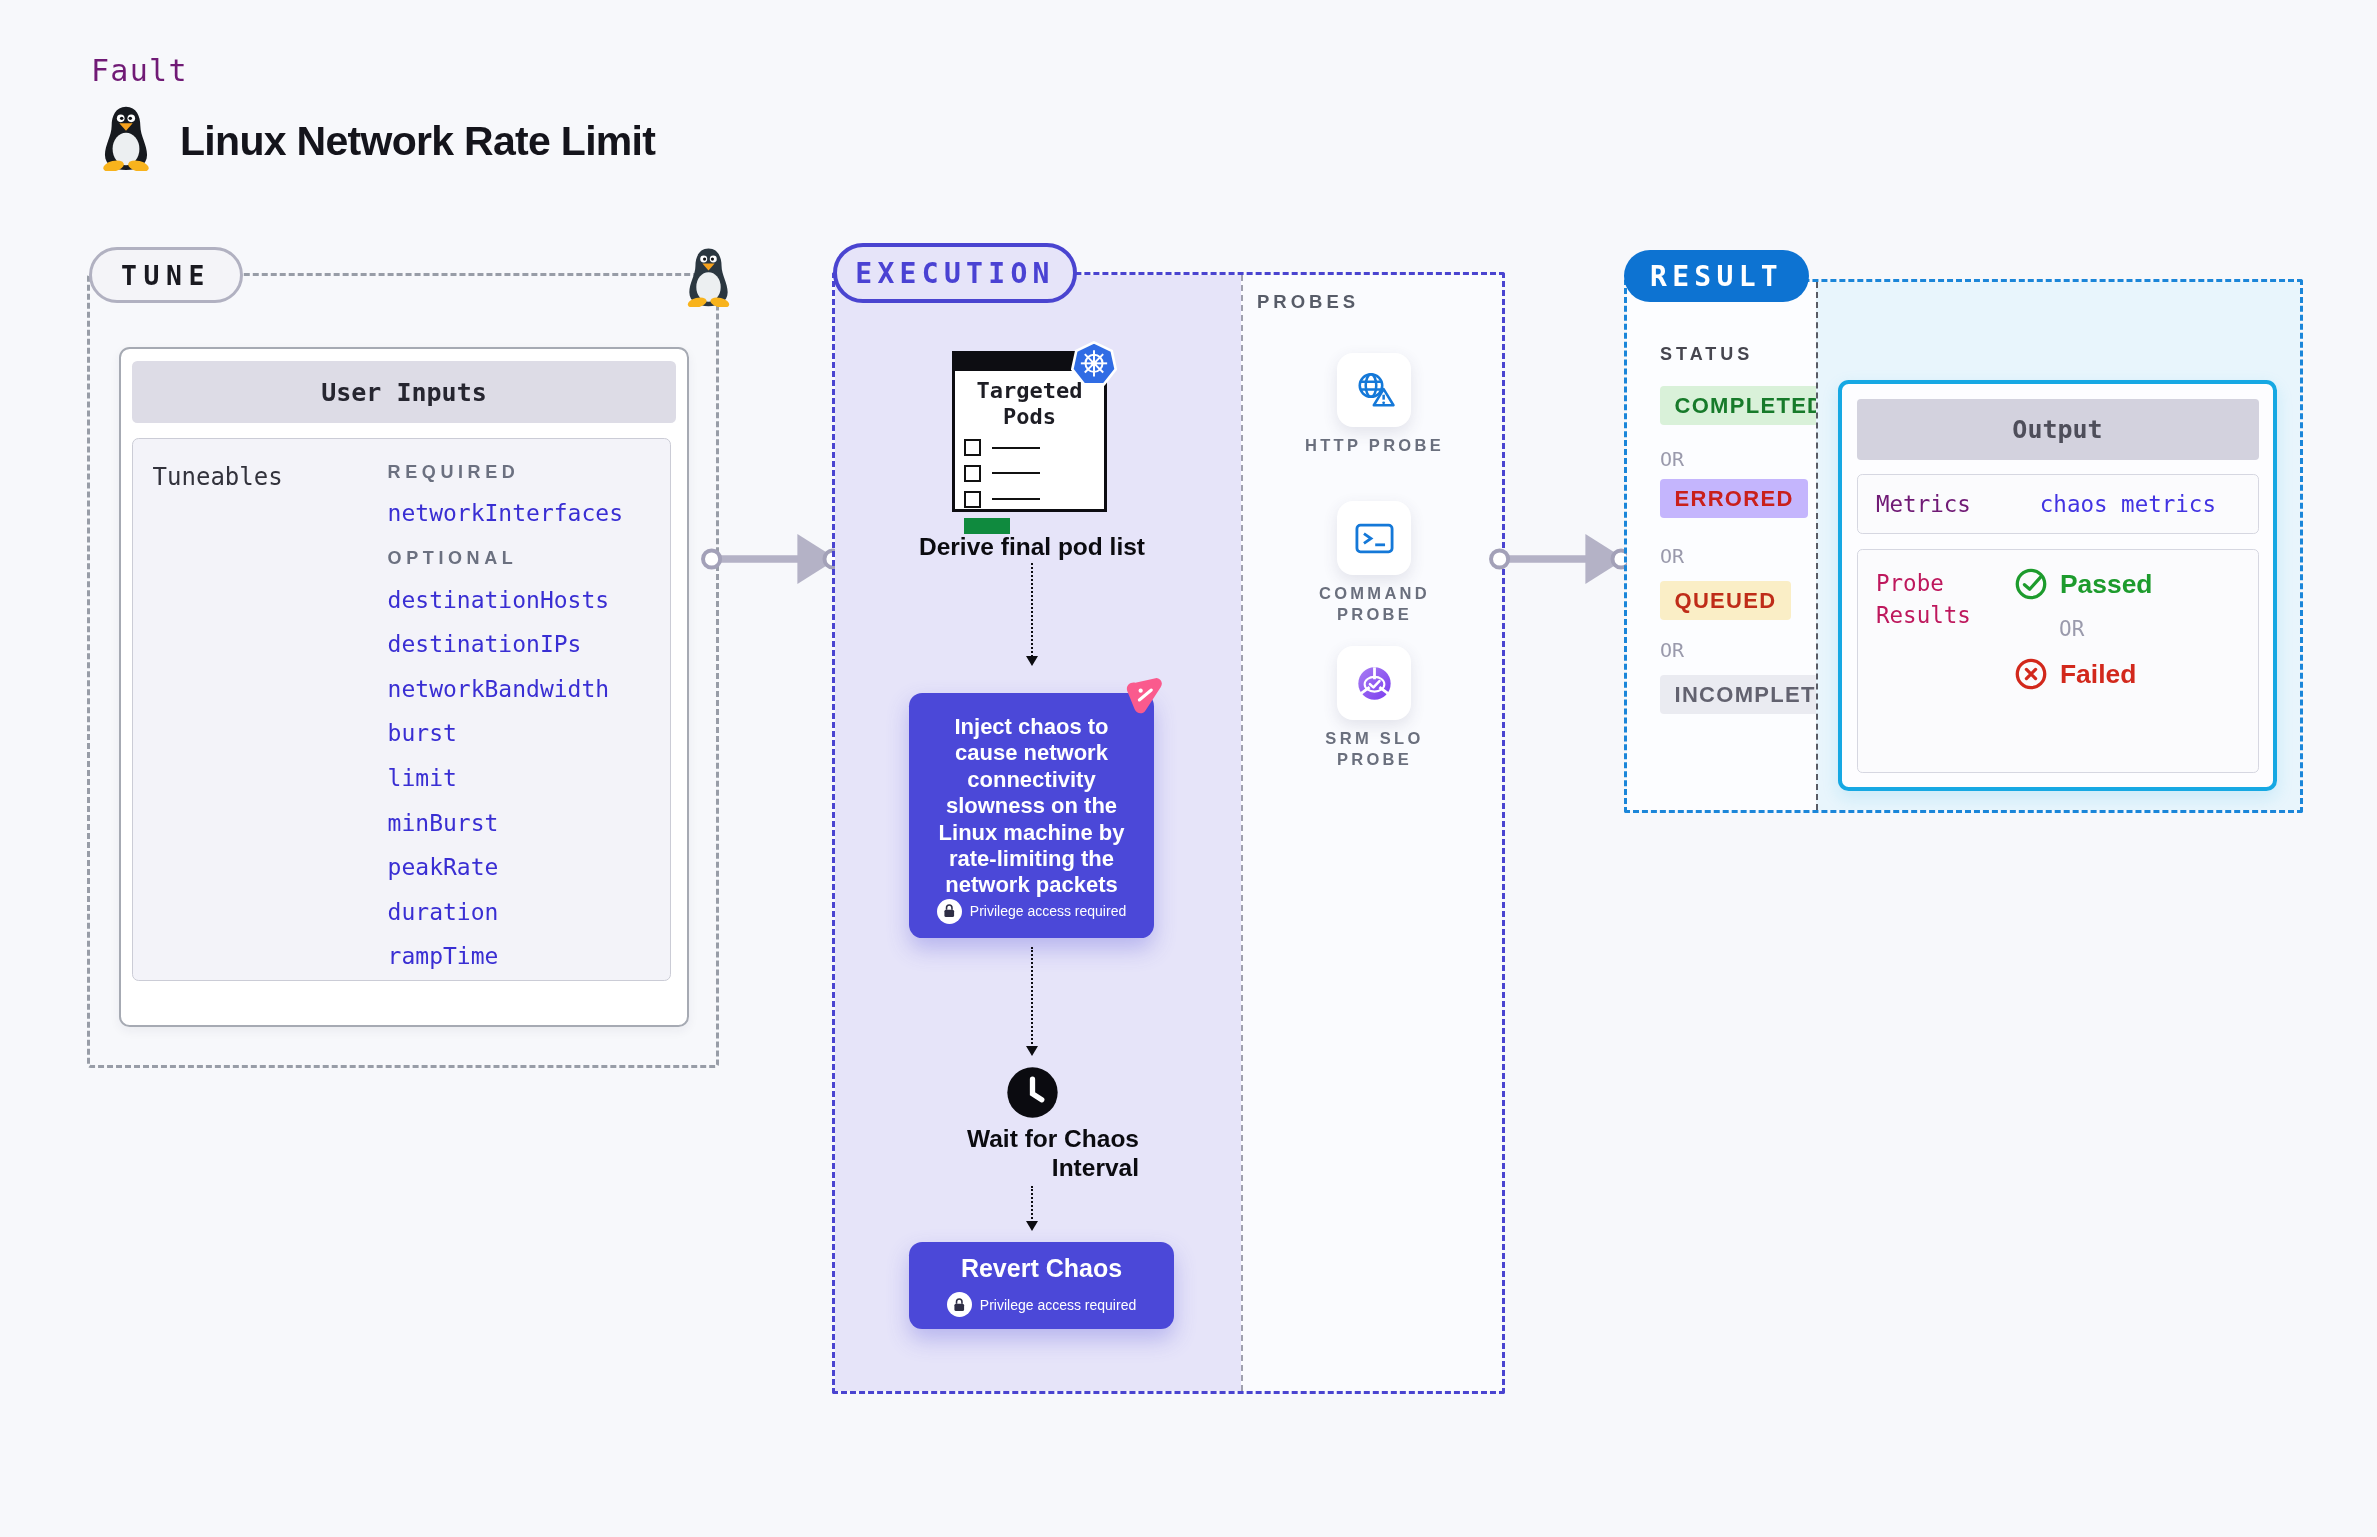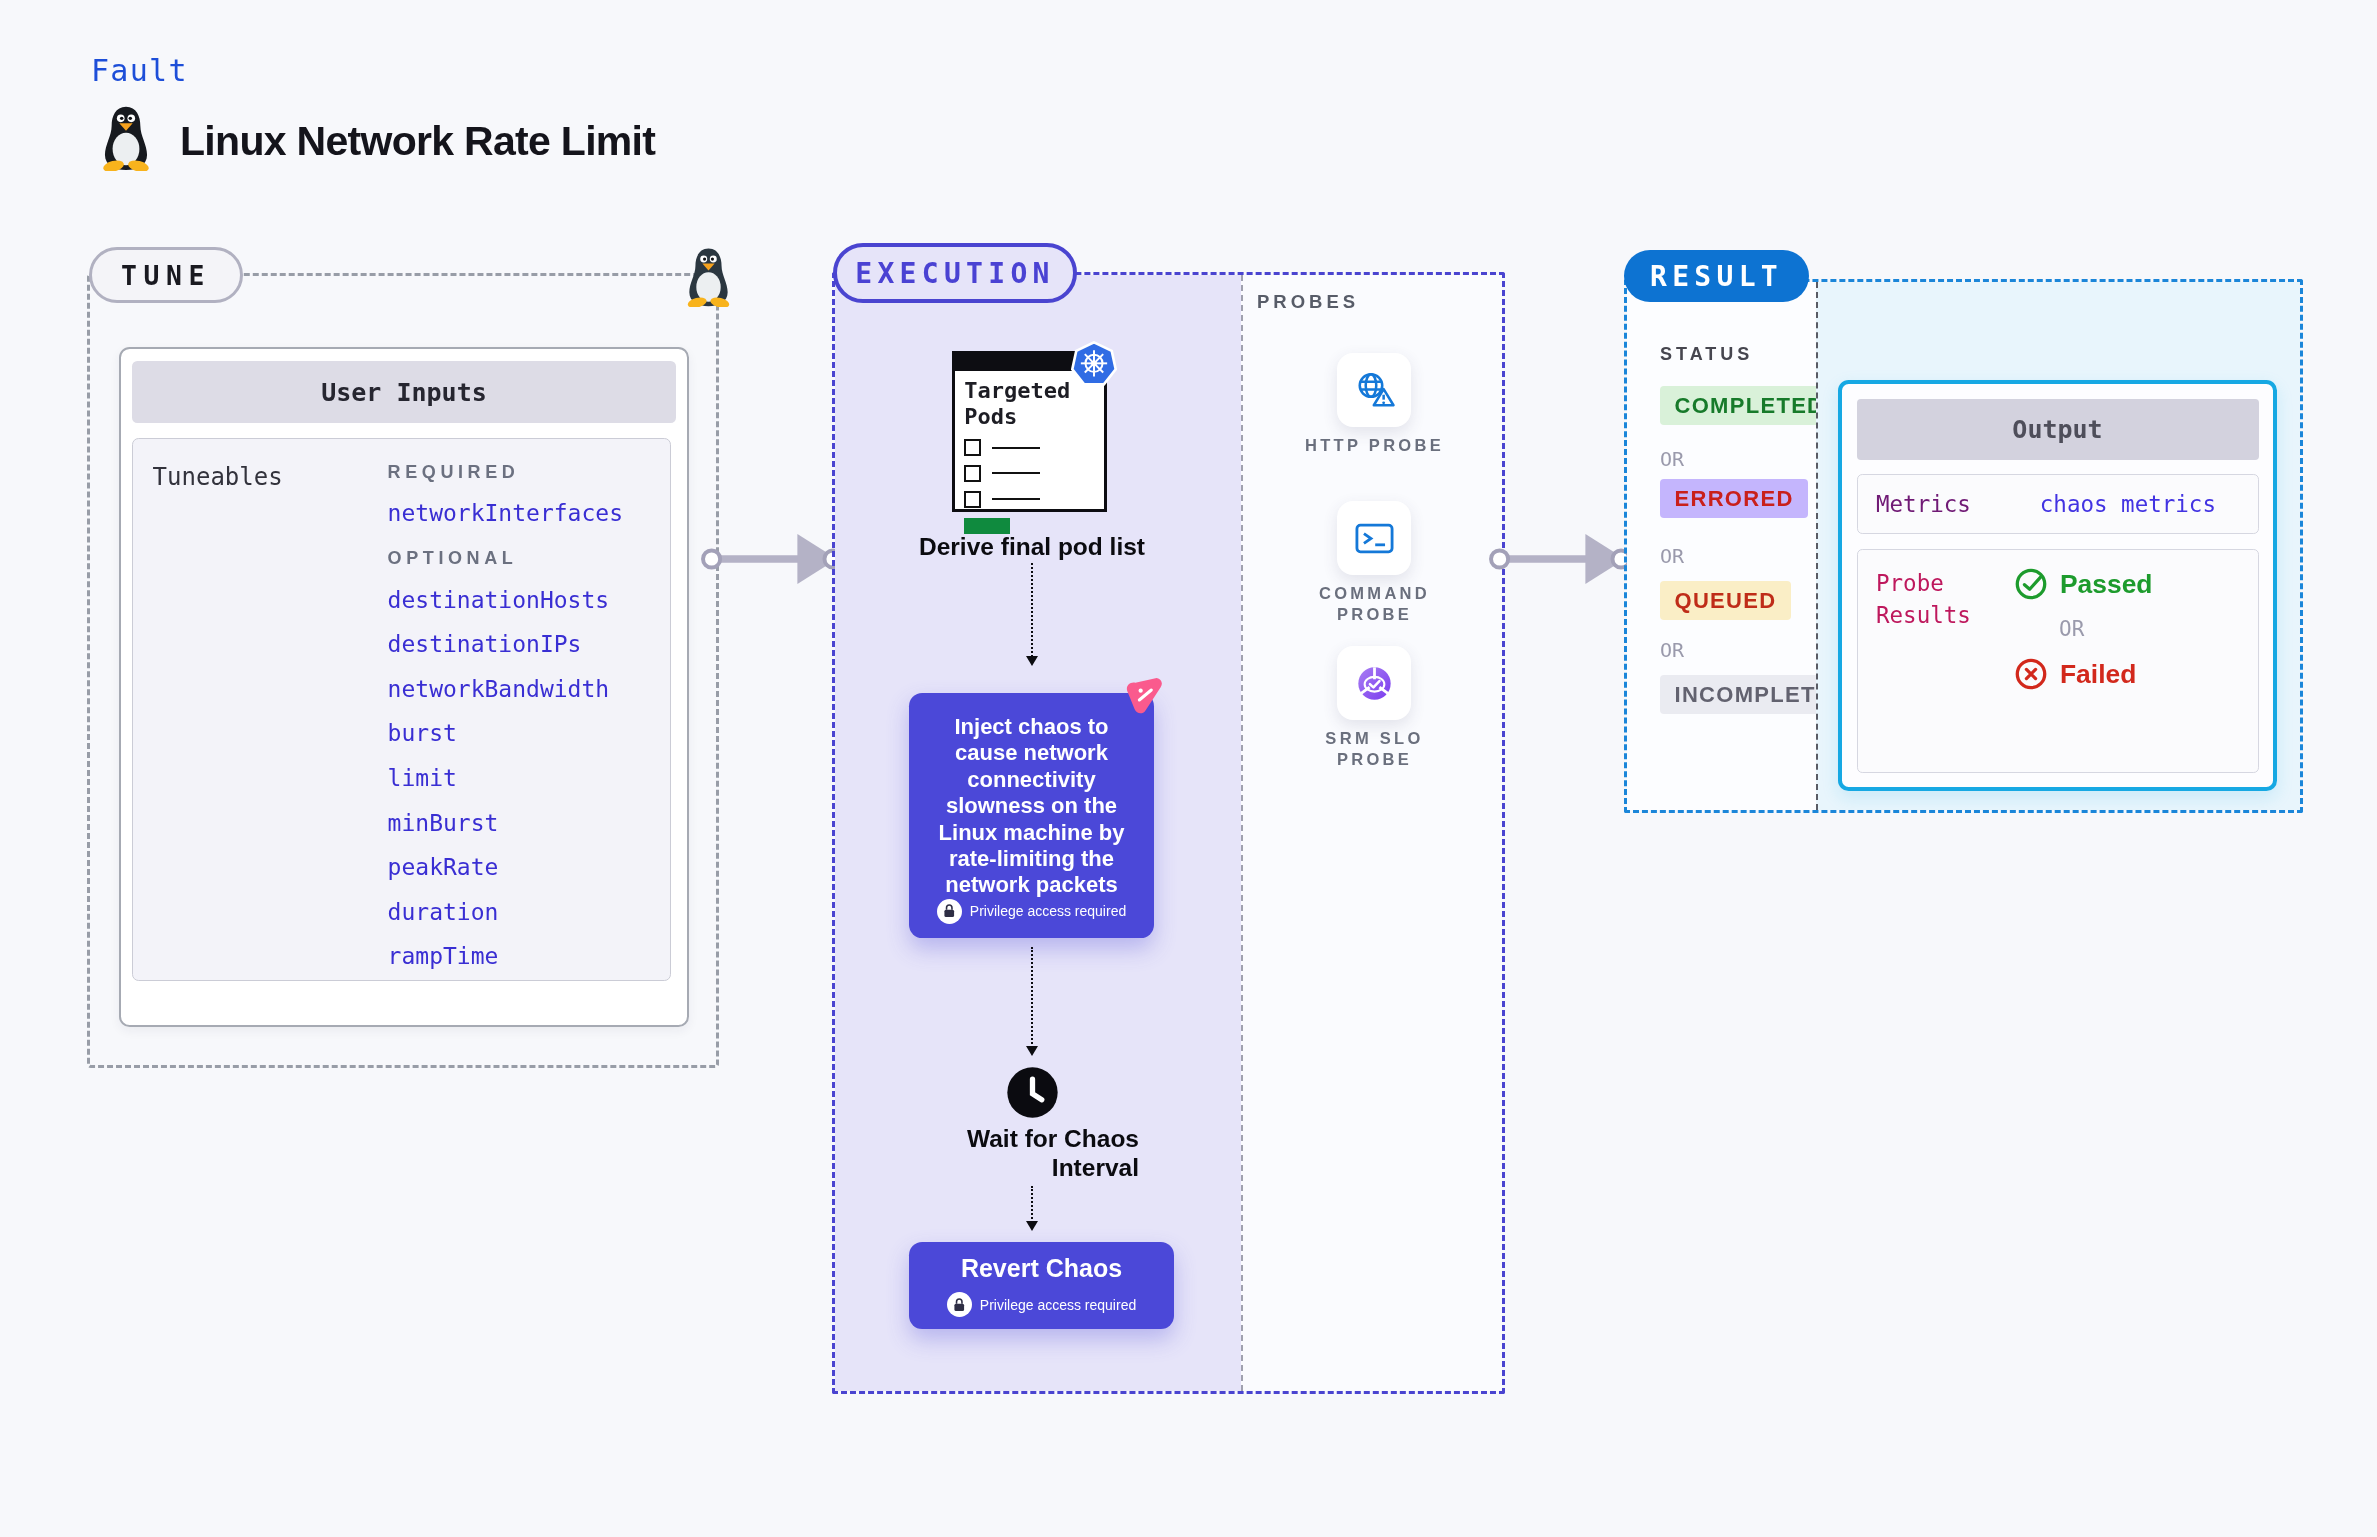--- a/index.html
+++ b/index.html
@@ -2,21 +2,21 @@
 <html style="font-size:10.6px"><head>
 <meta charset="utf-8">
 <style>
   html,body{margin:0;padding:0;background:#f7f8fb;}
   .canvas{position:relative;width:2377px;height:1537px;background:#f7f8fb;overflow:hidden;
           font-family:"Liberation Sans",sans-serif;}
   .abs{position:absolute;}
   .mono{font-family:"DejaVu Sans Mono",monospace;}
 
   
-  .fault-label{left:91px;top:53px;font-size:30px;color:#1d4ed8;letter-spacing:1.3px;text-align:right;}
+  .fault-label{left:91px;top:53px;font-size:30px;color:#701a75;letter-spacing:1.3px;text-align:right;}
   .page-title{left:180px;top:118px;font-size:41px;font-weight:bold;color:#14141b;letter-spacing:-0.7px;}
 
   
   .pill{display:flex;align-items:center;justify-content:center;border-radius:32px;z-index:6;}
   .tune-pill{left:89px;top:247px;width:148px;height:50px;background:#f4f4f8;border:3.3px solid #b1b1c1;
              font-size:26.4px;font-weight:bold;letter-spacing:6.6px;color:#191920;}
   .exec-pill{left:833px;top:243px;width:236px;height:52px;background:#e6e4f9;border:4px solid #4a44d0;
              font-size:28px;font-weight:bold;letter-spacing:5.3px;color:#4a42d3;}
   .result-pill{left:1624px;top:250px;width:185px;height:52px;background:#0d73d2;
              font-size:28px;font-weight:bold;letter-spacing:5.3px;color:#ffffff;}
@@ -38,21 +38,21 @@
   
   .flow-arrow{width:140px;height:66px;}
 
   
   .exec-box{left:832px;top:272px;width:667px;height:1116px;border:3.3px dashed #4a44d0;border-radius:2.6px;}
   .exec-left{position:absolute;left:0;top:0;width:406px;height:100%;background:#e6e4f9;}
   .probes-area{position:absolute;left:406px;top:0;right:0;height:100%;background:#fafbfe;
                border-left:2px dashed #9fa0ae;}
   .pods-window{left:952px;top:351px;width:149px;height:155px;background:#ffffff;border:3.3px solid #0d0d12;z-index:3;}
   .pods-titlebar{height:17px;background:#0d0d12;}
-  .pods-body{padding:6.6px 9.3px;}
+  .pods-body{padding:6.6px 9.3px;text-align:center;}
   .pods-title{font-size:22px;font-weight:bold;color:#1d1d24;line-height:26.4px;}
   .check-row{display:flex;align-items:center;margin-top:8.6px;}
   .check-box{width:13.2px;height:13.2px;border:2px solid #111;}
   .check-line{width:48px;height:2px;background:#111;margin-left:10.6px;}
   .green-bar{width:46px;height:16px;background:#0f8a3e;margin-top:10.6px;}
   .k8s-badge{left:1071px;top:341px;width:46px;height:46px;z-index:4;}
   .derive-label{left:900px;top:533px;width:264px;text-align:center;font-size:24.5px;font-weight:800;color:#0b0b10;}
   .varrow{width:0;border-left:2.6px dotted #0c0c11;}
   .varrow::after{content:"";position:absolute;bottom:-10.6px;left:-7.3px;border:6px solid transparent;
                  border-top:10.6px solid #0c0c11;}

